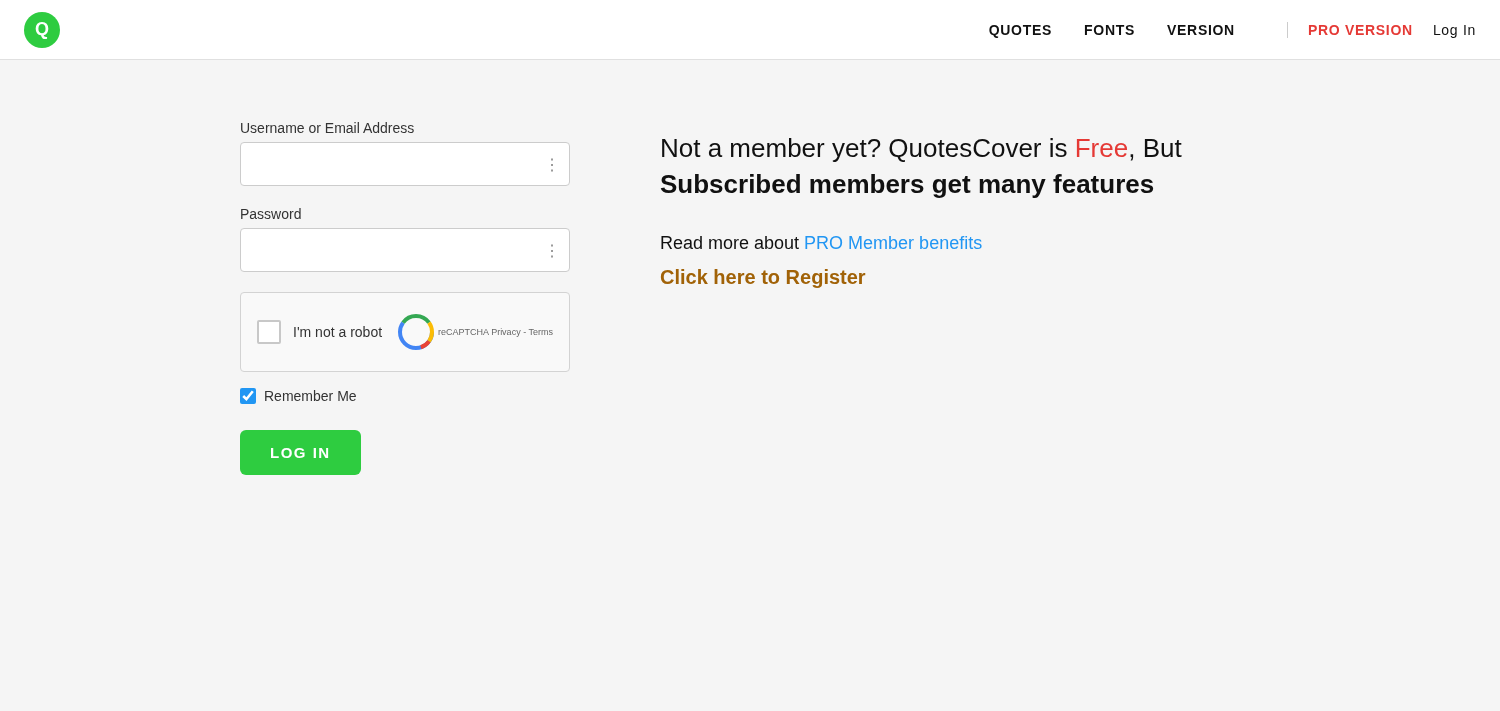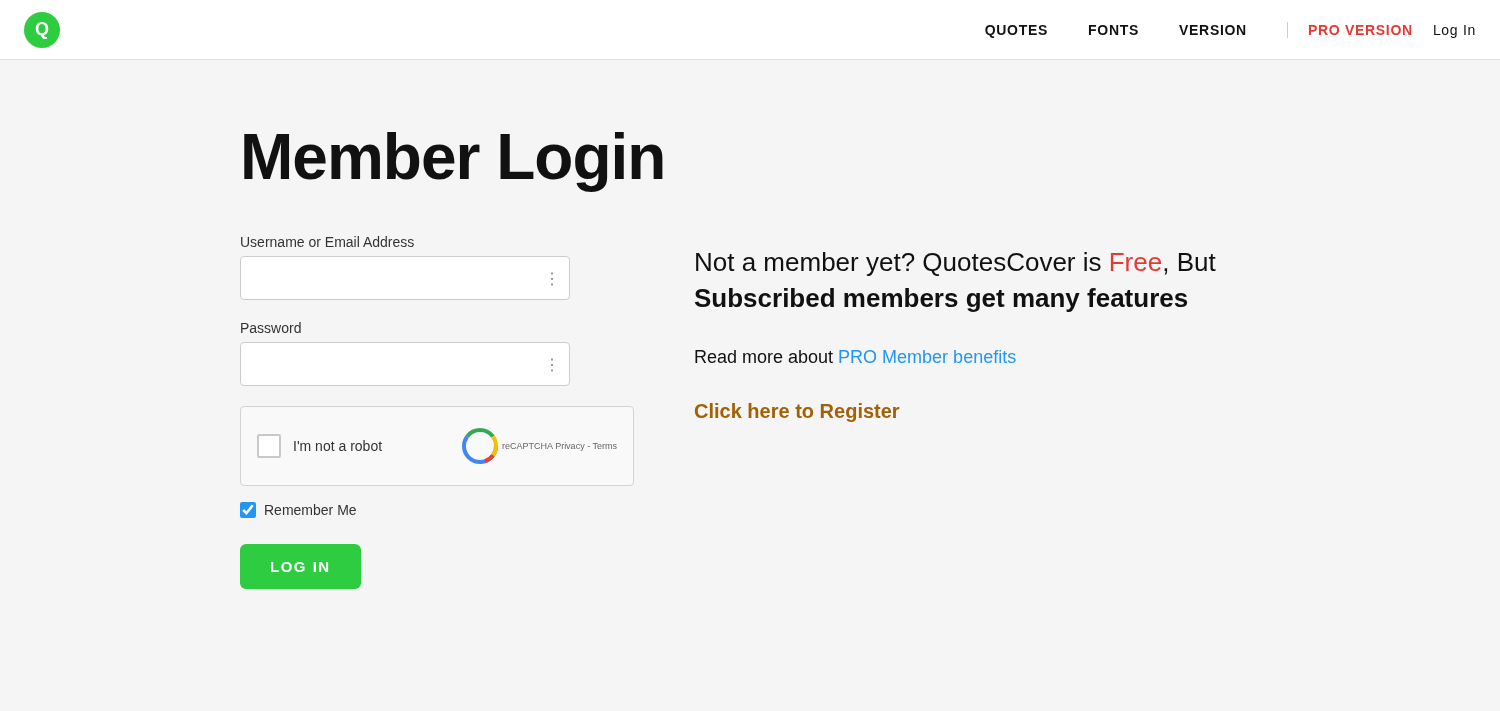--- a/index.html
+++ b/index.html
@@ -35,22 +35,22 @@
       display: flex;
       align-items: center;
       gap: 40px;
       padding-right: 40px;
       border-right: 1px solid #ccc;
       margin-right: 40px;
     }
     .header-nav-right {
       display: flex;
       align-items: center;
-      gap: 40px;
-      padding-right: 40px;
+      gap: 32px;
+      padding-right: 52px;
       border-right: 1px solid #ccc;
       margin-right: 20px;
     }
     .nav-link {
       font-size: 14px;
       font-weight: 700;
       letter-spacing: 0.05em;
       text-decoration: none;
       color: #111;
       cursor: pointer;
@@ -113,21 +113,21 @@
       position: absolute;
       right: 10px;
       top: 50%;
       transform: translateY(-50%);
       color: #888;
       font-size: 16px;
     }
 
     
     .recaptcha-box {
-      width: 394px;
+      width: 330px;
       height: 80px;
       border: 1px solid #d3d3d3;
       border-radius: 4px;
       background: #f9f9f9;
       display: flex;
       align-items: center;
       padding: 0 16px;
       gap: 12px;
       margin-bottom: 16px;
     }
@@ -211,21 +211,21 @@
     }
     .info-headline .free {
       color: #e53935;
     }
     .info-headline strong {
       font-weight: 900;
     }
     .info-sub {
       font-size: 18px;
       color: #111;
-      margin-bottom: 32px;
+      margin-bottom: 12px;
     }
     .info-sub a {
       color: #2196f3;
       text-decoration: none;
     }
     .register-link {
       font-size: 20px;
       font-weight: 700;
       color: #a16207;
       text-decoration: none;
@@ -248,21 +248,20 @@
     <a class="nav-link" href="#">QUOTES</a>
     <a class="nav-link" href="#">FONTS</a>
     <a class="nav-link" href="#">VERSION</a>
   </nav>
 
   <a class="nav-link pro" href="#" style="margin-right:20px;">PRO VERSION</a>
   <a class="nav-link login" href="#">Log In</a>
 </header>
 
 <main class="main">
-  <h1 class="page-title">Member Login</h1>
 
   <div class="content-grid">
 
     <div class="form-side">
       <div class="form-group">
         <label class="form-label">Username or Email Address</label>
         <div class="input-wrapper">
           <input class="form-input" type="text" style="">
           <span class="input-icon">⋮</span>
         </div>

